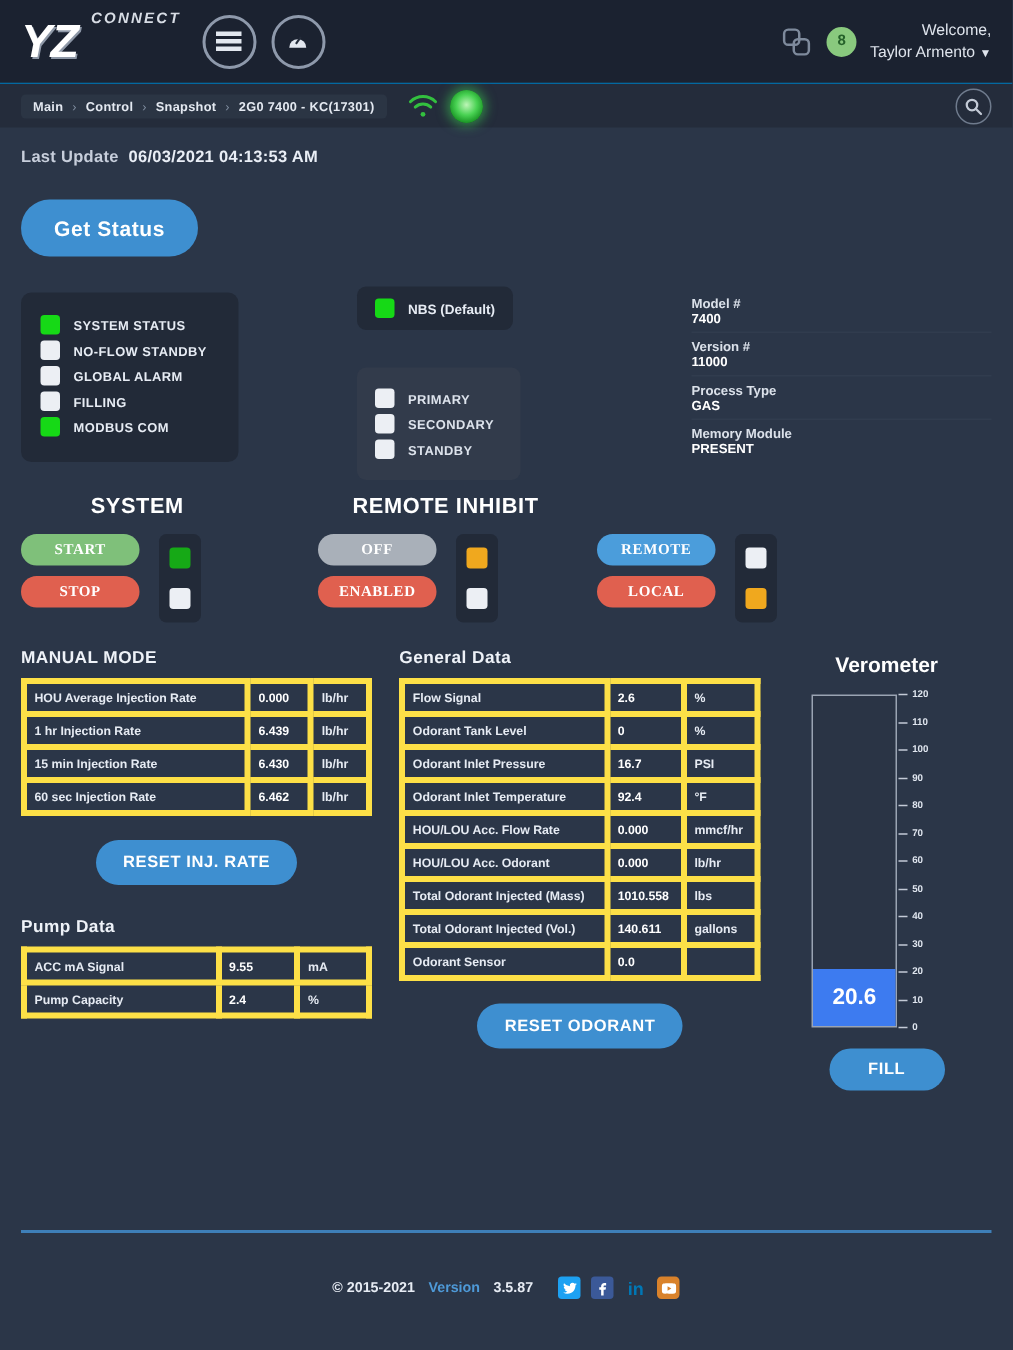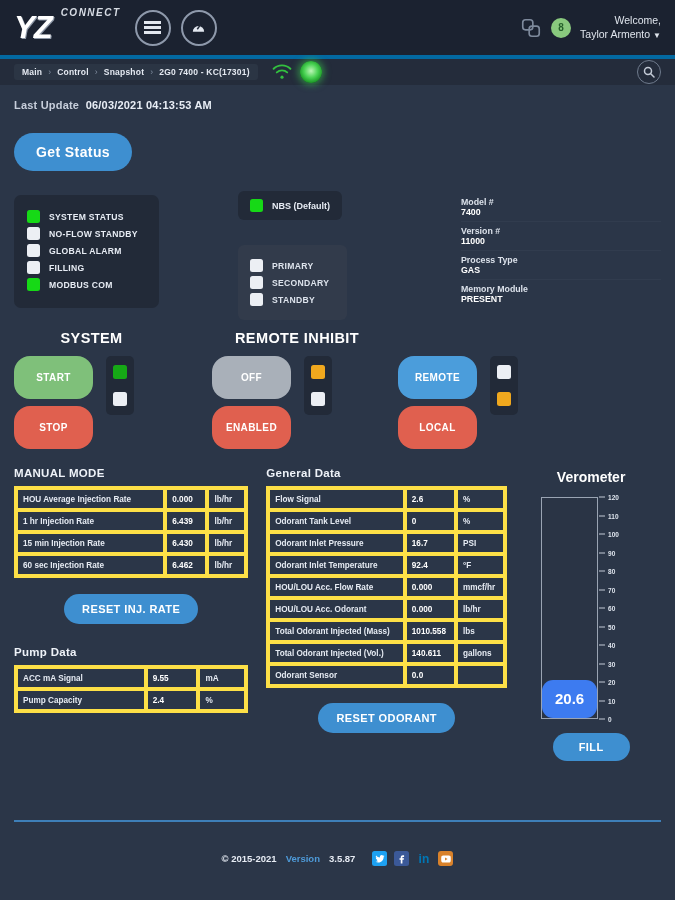--- a/index.html
+++ b/index.html
@@ -38,21 +38,21 @@
   .green-badge{
     width:20px;height:20px;border-radius:50%;background:#89c97e;
     display:flex;align-items:center;justify-content:center;
     font-size:10px;color:#25612a;font-weight:bold;
   }
   .welcome{ font-size:10.5px; text-align:right; line-height:1.35; color:#dfe4ec;}
   .welcome .caret{ font-size:8px; margin-left:3px;}
   
   .crumbbar{
     height:30px; background:#242c3b; display:flex; align-items:center;
-    padding:0 14px; border-top:4px solid #0369a1;
+    padding:0 14px; border-top:1px solid #0369a1;
   }
   .crumbs{
     background:#2b3544; border-radius:3px; padding:3px 8px;
     font-size:8.5px; font-weight:bold; color:#e4e9f1; display:flex; gap:6px; align-items:center;
     letter-spacing:.2px;
   }
   .crumbs .sep{ color:#8390a3; font-weight:normal;}
   .wifi{ margin-left:14px; color:#33c03f; font-size:16px; line-height:1;}
   .beacon{
     width:22px;height:22px;border-radius:50%;margin-left:8px;
@@ -100,23 +100,23 @@
   .info-table .k{ width:96px; color:#dbe1ea;}
   .info-table .v{ color:#fff;}
   
   .sect-titles{ display:flex; margin-top:22px; }
   .sect-title{ font-size:14.5px; font-weight:bold; letter-spacing:.4px; color:#fff;}
   #system-title{ width:155px; text-align:center;}
   #remote-title{ margin-left:66px; }
   .ctrl-row{ display:flex; align-items:flex-start; margin-top:10px;}
   .btn-stack{ display:flex; flex-direction:column; gap:7px;}
   .pill{
-    width:79px; padding:16px 0; font-size:10px; text-align:center;
+    width:79px; padding:5px 0; font-size:10px; text-align:center;
     border-radius:16px; font-weight:bold; color:#fff; border:none; cursor:pointer;
-    font-family:Liberation Sans, sans-serif; letter-spacing:.4px;
+    font-family:Liberation Serif, serif; letter-spacing:.4px;
   }
   .pill.green{ background:#7fc07a;}
   .pill.red{ background:#e0604f;}
   .pill.grey{ background:#a9b0b9;}
   .pill.blue{ background:#4b9ddb;}
   .led-box{
     background:#222a38; border-radius:5px; padding:9px 7px; margin-left:13px;
     display:flex; flex-direction:column; gap:13px;
   }
   .led{ width:14px;height:14px;border-radius:2.5px;background:#eceff4;}
@@ -447,21 +447,21 @@
         </tr>
       </tbody>
         </table>
       <button class="btn btn-blue" id="reset-odor">RESET ODORANT</button>
     </div>
 
     <div class="col-right">
       <div class="vero-title">Verometer</div>
       <div class="vero-wrap">
         <div class="vero-tube">
-          <div class="vero-fill" id="vero-fill" style="height: 38.11px; border-radius: 11px;">20.6</div>
+          <div class="vero-fill" id="vero-fill" style="height: 38.11px;">20.6</div>
         </div>
         <div class="vero-scale" id="vero-scale">
             <div class="tick" style="top: 0px;">
               <span class="mark"></span>
               <span class="num">120</span>
             </div>
             <div class="tick" style="top: 18.5px;">
               <span class="mark"></span>
               <span class="num">110</span>
             </div>

